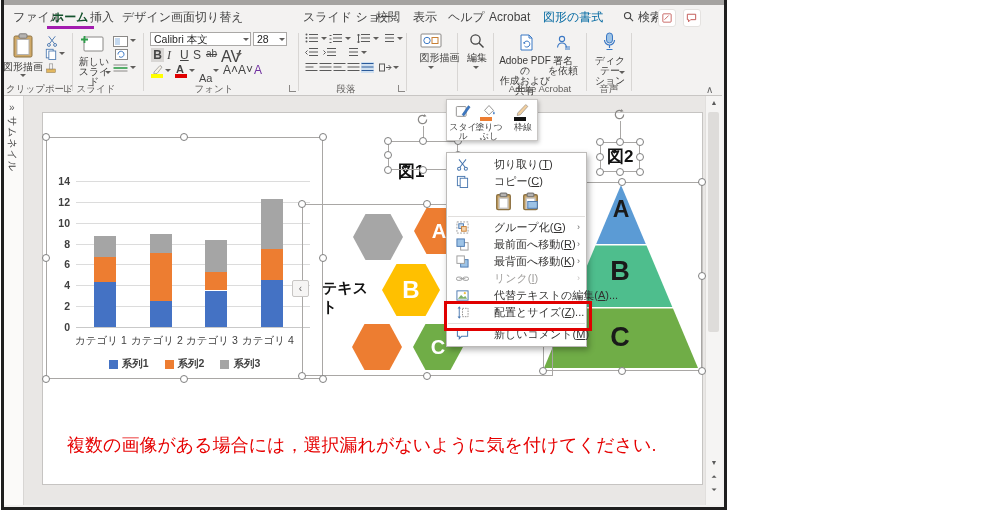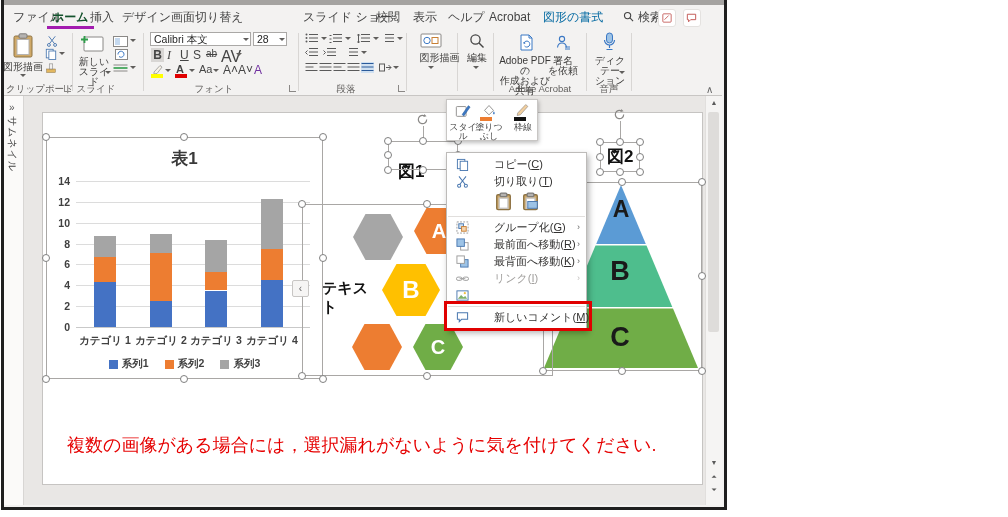--- a/index.html
+++ b/index.html
@@ -37,21 +37,21 @@
 
 #vscroll{left:705px;top:96px;width:17px;height:409px;background:#f5f4f3;border-left:1px solid #e1dfdd}
 .sbtn{position:absolute;left:707px;width:14px;height:11px;background:#f5f4f3;color:#5a5a5a;font-size:7px;text-align:center;line-height:11px}
 #sthumb{left:708px;top:112px;width:11px;height:220px;background:#dedcda;border-radius:2px}
 
 #chart{left:46px;top:137px;width:277px;height:242px}
 #chart-title{position:absolute;left:0;top:10px;width:100%;text-align:center;font-size:17px;font-weight:bold;color:#3a3a3a}
 .gl{position:absolute;left:30px;width:234px;height:1px;background:#dcdcdc}
 .ylab{position:absolute;width:22px;text-align:right;font-size:10.5px;font-weight:bold;color:#404040}
 .bar{position:absolute;width:22px}
-.xlab{position:absolute;top:197px;font-size:10.5px;font-weight:bold;color:#404040;text-align:center;white-space:nowrap}
+.xlab{position:absolute;top:197px;font-size:10.5px;font-weight:normal;color:#404040;white-space:nowrap}
 #legend{position:absolute;left:0;top:220px;width:100%;display:flex;justify-content:center;gap:16px}
 .leg{display:flex;align-items:center;font-size:10.5px;font-weight:bold;color:#404040;gap:4px}
 .legsq{width:9px;height:9px;display:inline-block}
 
 .frame{position:absolute;border:1px solid #a9a7a5}
 .handle{position:absolute;width:8px;height:8px;border-radius:50%;background:#fff;border:1px solid #7f7f7f;z-index:6}
 .rot{position:absolute;width:13px;height:13px;z-index:6}
 .stem{position:absolute;width:1px;background:#a9a7a5;z-index:5}
 .hex2{position:absolute;clip-path:polygon(25% 0%,75% 0%,100% 50%,75% 100%,25% 100%,0% 50%);display:flex;align-items:center;justify-content:center;color:#fff;font-weight:bold}
 #textbox-label{left:322px;top:279px;width:60px;font-size:15px;font-weight:600;color:#111}
@@ -178,21 +178,21 @@
     <div class="fbtn" style="left:219px;top:18px;font-size:16px">AV</div>
     <div class="caret" style="left:234px;top:23px"></div>
     <svg class="abs" style="left:149px;top:34px" width="13" height="11" viewBox="0 0 13 11">
       <path d="M3 8 L9 1.5 l2 1.6 L6 9.5 l-3 .5 Z" fill="#f6f2e8" stroke="#8a8886" stroke-width=".7"></path>
     </svg>
     <div class="colorbar" style="left:149px;top:44px;background:#ffff00"></div>
     <div class="caret" style="left:163px;top:39px"></div>
     <div class="fbtn" style="left:174px;top:33px;font-weight:bold;font-size:11px">A</div>
     <div class="colorbar" style="left:173px;top:44px;background:#e00000"></div>
     <div class="caret" style="left:187px;top:39px"></div>
-    <div class="fbtn" style="left:197px;top:33px;font-size:11px">Aa</div>
+    <div class="fbtn" style="left:197px;top:42px;font-size:11px">Aa</div>
     <div class="caret" style="left:211px;top:39px"></div>
     <div class="fbtn" style="left:221px;top:33px;font-size:12px">A˄</div>
     <div class="fbtn" style="left:236px;top:33px;font-size:12px">A˅</div>
     <div class="fbtn" style="left:252px;top:33px;font-size:12px;color:#7030a0">A</div>
     <div class="glabel" style="left:190px;width:44px">フォント</div>
     <div class="launcher" style="left:287px"></div>
     <svg class="abs" style="left:303px;top:3px" width="14" height="11" viewBox="0 0 14 11">
       <circle cx="1.5" cy="1.5" r="1" fill="#5a5a5a"></circle>
       <circle cx="1.5" cy="5" r="1" fill="#5a5a5a"></circle>
       <circle cx="1.5" cy="8.5" r="1" fill="#5a5a5a"></circle>
@@ -295,21 +295,20 @@
 
 <div id="vscroll" class="abs"></div>
 <div id="sthumb" class="abs"></div>
 <div class="sbtn abs" style="top:97px">▲</div>
 <div class="sbtn abs" style="top:457px">▼</div>
 <div class="sbtn abs" style="top:471px">⏶</div>
 <div class="sbtn abs" style="top:484px">⏷</div>
 <div id="collapse-chev" class="abs">∧</div>
 
 <div id="chart" class="abs">
-  <div id="chart-title">表1</div>
 <div class="gl" style="top: 190px; background: rgb(201, 201, 201);"></div>
     <div class="ylab" style="left: 2px; top: 184px;">0</div>
     <div class="gl" style="top: 169.143px;"></div>
     <div class="ylab" style="left: 2px; top: 163.143px;">2</div>
     <div class="gl" style="top: 148.286px;"></div>
     <div class="ylab" style="left: 2px; top: 142.286px;">4</div>
     <div class="gl" style="top: 127.429px;"></div>
     <div class="ylab" style="left: 2px; top: 121.429px;">6</div>
     <div class="gl" style="top: 106.571px;"></div>
     <div class="ylab" style="left: 2px; top: 100.571px;">8</div>
@@ -458,32 +457,32 @@
         <path d="M3 11 L12 1.5 l2.5 2 L6 13 l-3.5 .8 Z" fill="#f2cf9e" stroke="#8a8886" stroke-width=".7"></path>
       </svg>
     <div class="colorbar" style="left:5px;top:15px;background:#111"></div>
     <div class="mlabel">枠線</div>
   </div>
 </div>
 
 <div id="cmenu" class="abs">
     <div class="mi">
       <svg class="ico" viewBox="0 0 14 14">
-        <rect x="1.5" y="1.5" width="8" height="10" fill="#fff" stroke="#4a78b0"></rect>
-        <rect x="4.5" y="3.5" width="8" height="10" fill="#fff" stroke="#4a78b0"></rect>
-      </svg>
-      <span class="txt"><span>コピー</span>(<u>C</u>)</span>
-    </div>
-    <div class="mi">
-      <svg class="ico" viewBox="0 0 14 14">
         <path d="M3.2 1.5 L10 10.2 M10.8 1.5 L4 10.2" stroke="#4a78b0" stroke-width="1.1" fill="none"></path>
         <circle cx="3.4" cy="11.6" r="1.7" fill="none" stroke="#4a78b0" stroke-width="1.1"></circle>
         <circle cx="10.6" cy="11.6" r="1.7" fill="none" stroke="#4a78b0" stroke-width="1.1"></circle>
       </svg>
       <span class="txt"><span>切り取り</span>(<u>T</u>)</span>
+    </div>
+    <div class="mi">
+      <svg class="ico" viewBox="0 0 14 14">
+        <rect x="1.5" y="1.5" width="8" height="10" fill="#fff" stroke="#4a78b0"></rect>
+        <rect x="4.5" y="3.5" width="8" height="10" fill="#fff" stroke="#4a78b0"></rect>
+      </svg>
+      <span class="txt"><span>コピー</span>(<u>C</u>)</span>
     </div>
     <div class="mpaste">
       <svg class="pb" style="left:47px" viewBox="0 0 14 14">
         <rect x="2" y="2" width="10" height="11" rx="1" fill="#cfa968" stroke="#8d7242"></rect>
         <rect x="4.5" y="0.8" width="5" height="2.6" rx="0.8" fill="#b5b3b1" stroke="#7e7c7a"></rect>
         <rect x="3.8" y="4.5" width="6.5" height="7.5" fill="#fff" stroke="#c5c3c1"></rect>
       </svg>
       <svg class="pb" style="left:74px" viewBox="0 0 14 14">
         <rect x="2" y="2" width="10" height="11" rx="1" fill="#cfa968" stroke="#8d7242"></rect>
         <rect x="4.5" y="0.8" width="5" height="2.6" rx="0.8" fill="#b5b3b1" stroke="#7e7c7a"></rect>
@@ -525,20 +524,29 @@
       </svg>
       <span class="txt"><span>リンク</span>(<u>I</u>)</span>
       <span class="sub">›</span>
     </div>
     <div class="mi">
       <svg class="ico" viewBox="0 0 14 14">
         <rect x="1" y="2" width="12" height="10" fill="#fff" stroke="#4a78b0"></rect>
         <path d="M2 10.5 L5.5 6.5 L8 9 L10 7.5 L12 10.5 Z" fill="#7fb069"></path>
         <circle cx="9.5" cy="4.5" r="1.2" fill="#f0c040"></circle>
       </svg>
+      <span class="txt"><span>代替テキストの編集</span>(<u>A</u>)...</span>
+    </div>
+    <div class="mi">
+      <svg class="ico" viewBox="0 0 14 14">
+        <path d="M3.5 1.5 v11" stroke="#4a78b0"></path>
+        <path d="M3.5 0.2 l-1.8 2.6 h3.6 z M3.5 13.8 l-1.8-2.6 h3.6 z" fill="#4a78b0"></path>
+        <rect x="7" y="2.5" width="6" height="9" fill="none" stroke="#8a8886" stroke-dasharray="1.6 1.2"></rect>
+      </svg>
+      <span class="txt"><span>配置とサイズ</span>(<u>Z</u>)...</span>
     </div>
     <div class="msep"></div>
     <div class="mi">
       <svg class="ico" viewBox="0 0 14 14">
         <path d="M1.5 2 h11 v7 h-6.5 l-2.5 2.5 v-2.5 h-2 z" fill="#fff" stroke="#4a78b0" stroke-width="1.1"></path>
       </svg>
       <span class="txt"><span>新しいコメント</span>(<u>M</u>)</span>
     </div>
   </div>
 <div id="redbox" class="abs"></div>

